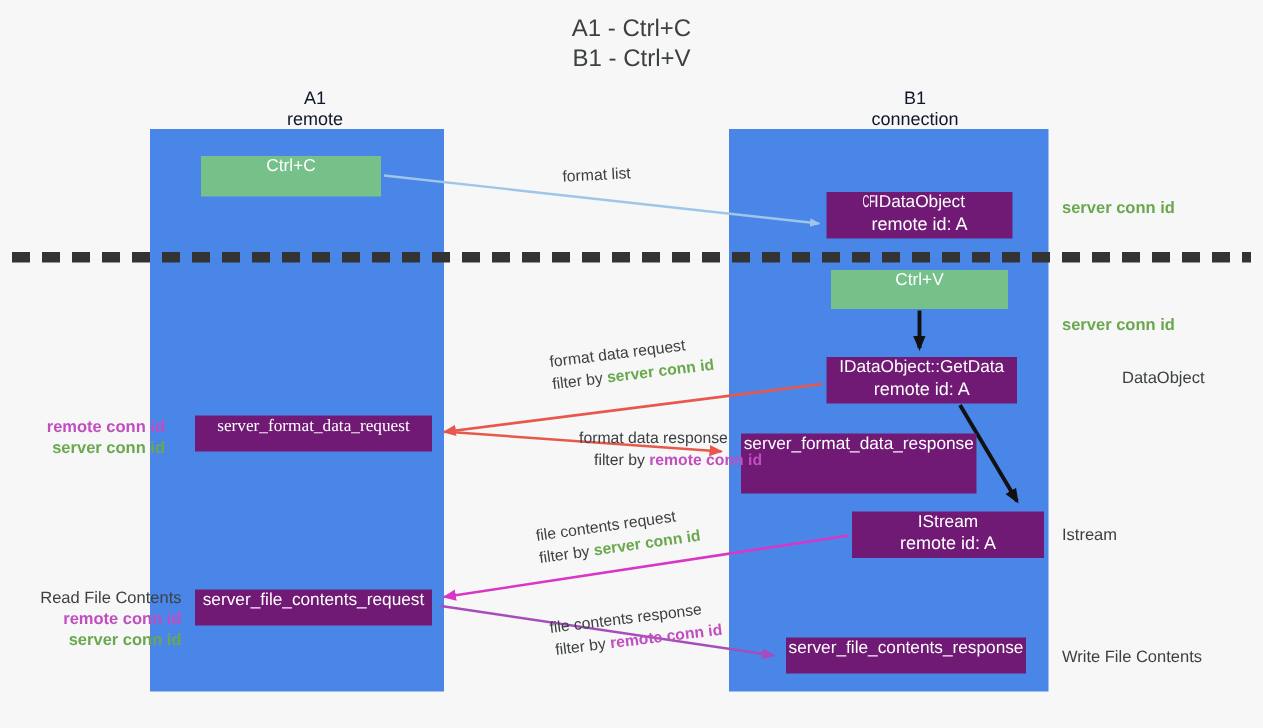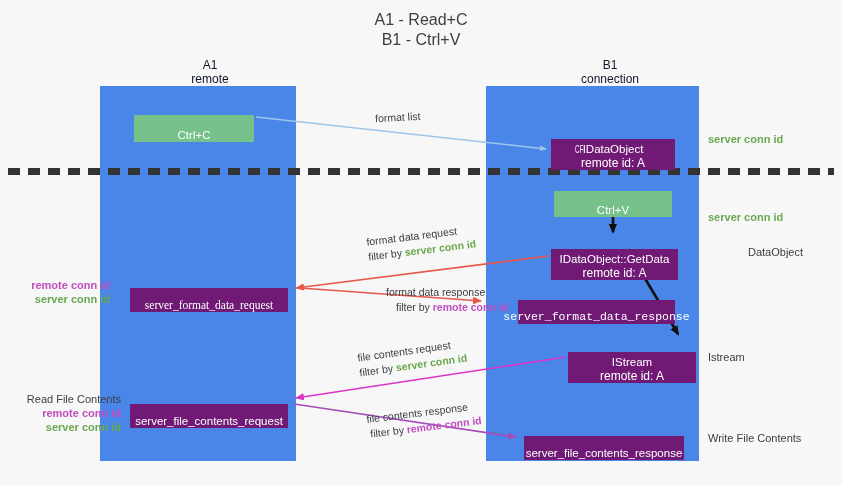--- a/index.html
+++ b/index.html
@@ -33,36 +33,35 @@
 
   
   #divider{
     left:8px;top:168px;width:826px;height:7px;
     background:repeating-linear-gradient(to right,#333 0px,#333 12px,
                rgba(0,0,0,0) 12px,rgba(0,0,0,0) 20px);
   }
 
   
   .box{
-    display:flex;flex-direction:column;align-items:center;justify-content:flex-end;
+    display:flex;flex-direction:column;align-items:center;justify-content:flex-start;
     color:#fff;font-size:11.5px;line-height:14px;text-align:center;
     box-sizing:border-box;
-    margin-top:11px;
   }
   .box.green{background:#76c08a;}
   .box.orange{background:#701a75;}
   .box .l2{font-size:12px;}
 
   #box-ctrlc{left:134px;top:104px;width:120px;height:27px;}
   #box-ctrlv{left:554px;top:180px;width:118px;height:26px;}
   #box-idataobject{left:551px;top:128px;width:124px;height:31px;}
   #box-getdata{left:551px;top:238px;width:127px;height:31px;}
   #box-istream{left:568px;top:341px;width:128px;height:31px;}
   #box-sfdreq{left:130px;top:277px;width:158px;height:24px;font-family:Liberation Serif, serif;}
-  #box-sfdres{left:518px;top:289px;width:157px;height:24px;font-family:Liberation Mono, monospace;}
+  #box-sfdres{left:494px;top:289px;width:157px;height:40px;}
   #box-sfcreq{left:130px;top:393px;width:158px;height:24px;}
   #box-sfcres{left:524px;top:425px;width:160px;height:24px;}
 
   
   .glitch{position:relative;display:inline-block;}
   .glitch .g2{
     position:absolute;left:-8px;top:0;white-space:nowrap;
     transform:scaleX(.55);transform-origin:left center;opacity:.95;
   }
 
@@ -92,21 +91,21 @@
 
   svg.overlay{position:absolute;left:0;top:0;width:842px;height:485px;
               pointer-events:none;overflow:visible;}
 </style>
 </head>
 <body>
 
 <div class="stage">
 
   <div class="abs" id="title">
-    <div>A1 - Read+C</div>
+    <div>A1 - Ctrl+C</div>
     <div>B1 - Ctrl+V</div>
   </div>
 
   <div class="abs lane-head" id="head-a1">
     <div>A1</div>
     <div>remote</div>
   </div>
   <div class="abs lane-head" id="head-b1">
     <div>B1</div>
     <div>connection</div>

